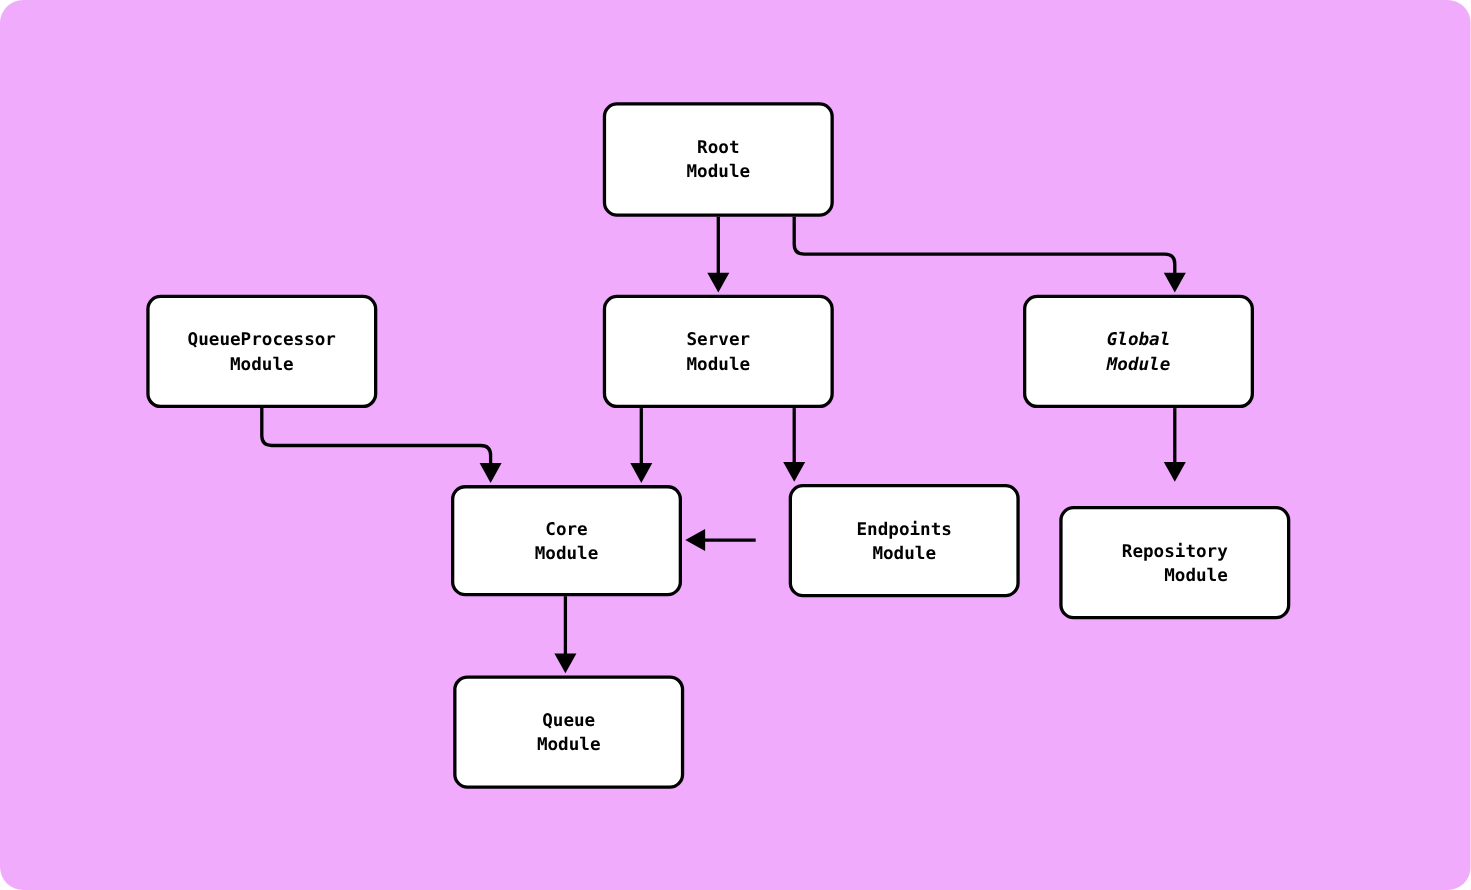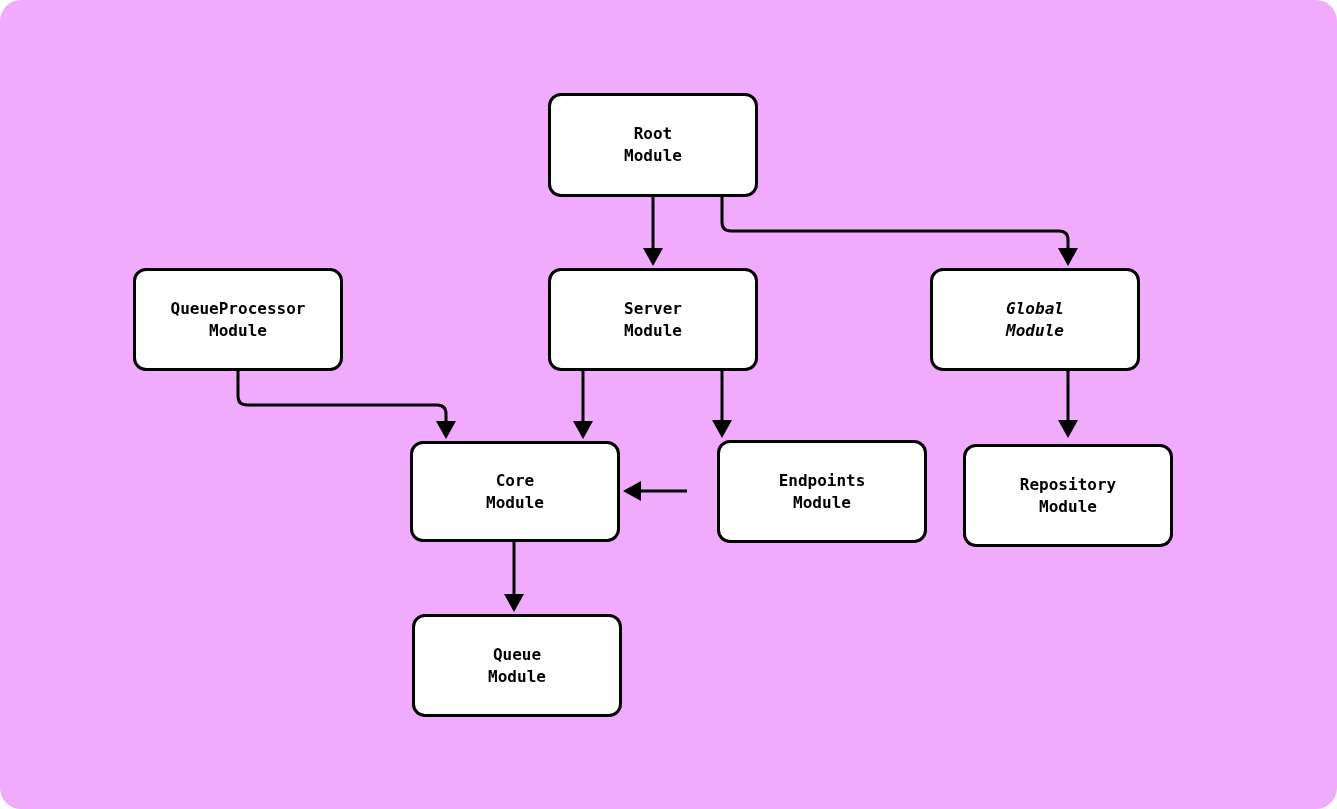--- a/index.html
+++ b/index.html
@@ -116,21 +116,21 @@
   <div class="node" style="left:410px; top:441px; width:210px; height:101px;justify-content:center;">
     <span class="node-label">Core
 Module</span>
   </div>
 
   <div class="node" style="left:687px; top:440px; width:210px; height:103px;margin-left:30px;">
     <span class="node-label">Endpoints
 Module</span>
   </div>
 
-  <div class="node" style="left:963px; top:444px; width:210px; height:103px;">
+  <div class="node" style="left:963px; top:460px; width:210px; height:103px;text-align:right;">
     <span class="node-label">Repository
 Module</span>
   </div>
 
   <div class="node" style="left:412px; top:614px; width:210px; height:103px;">
     <span class="node-label">Queue
 Module</span>
   </div>
 
 </div>

